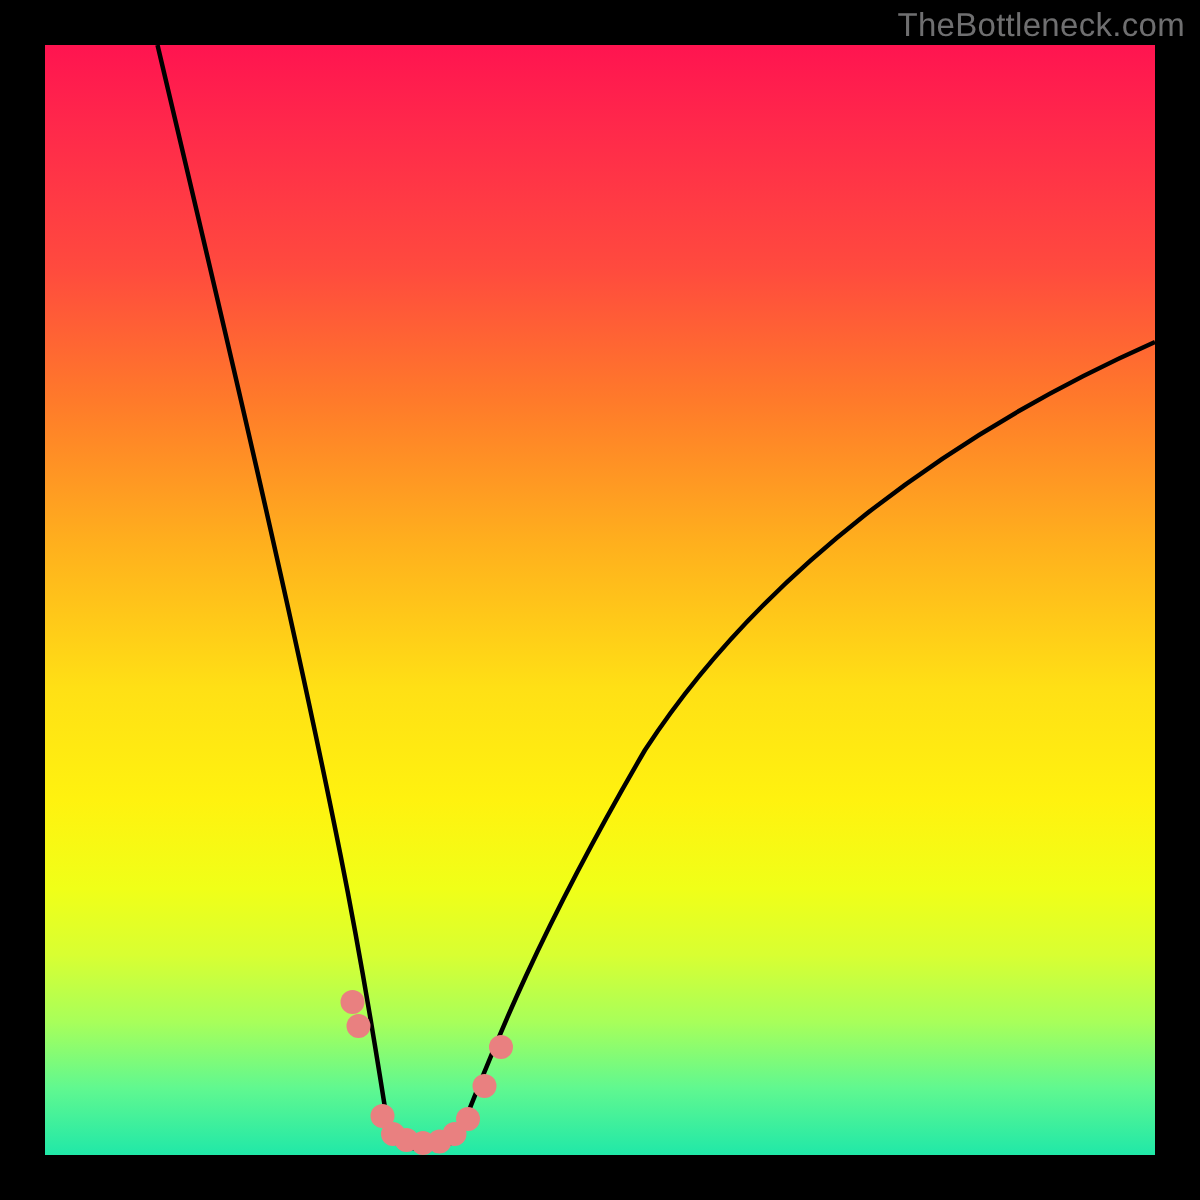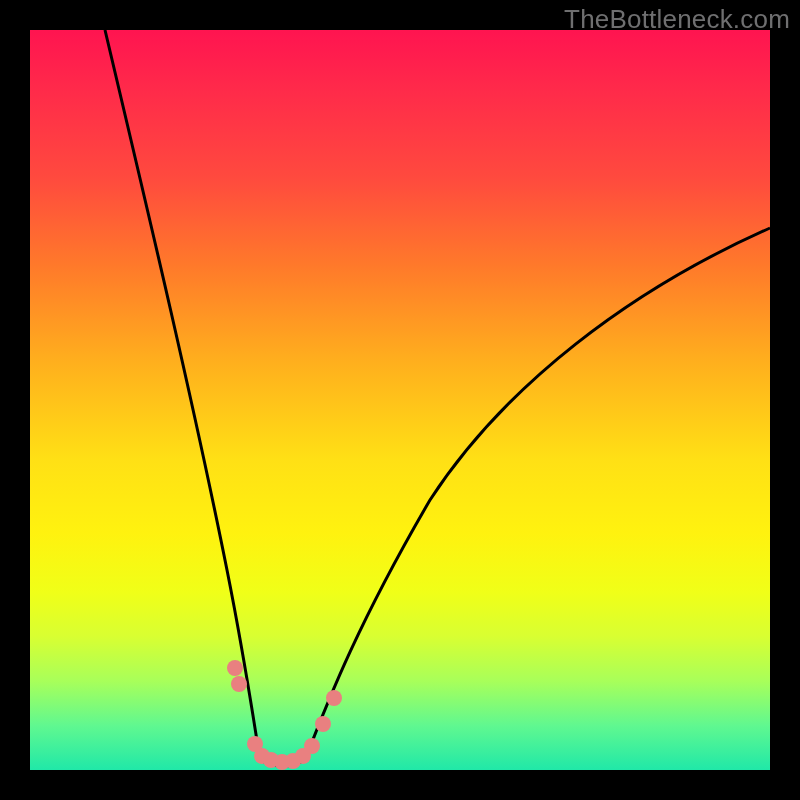--- a/index.html
+++ b/index.html
@@ -38,21 +38,21 @@
       #d8ff32 82%,
       #a8ff5a 88%,
       #60f890 94%,
       #20e8a8 100%);
   }
   .watermark {
     position: absolute;
     top: 4px;
     right: 10px;
     color: #6f6f70;
-    font-size: 26px;
+    font-size: 22px;
     font-weight: 400;
     letter-spacing: 0.2px;
     user-select: none;
   }
   svg.curve {
     position: absolute;
     left: 0;
     top: 0;
     width: 740px;
     height: 740px;

